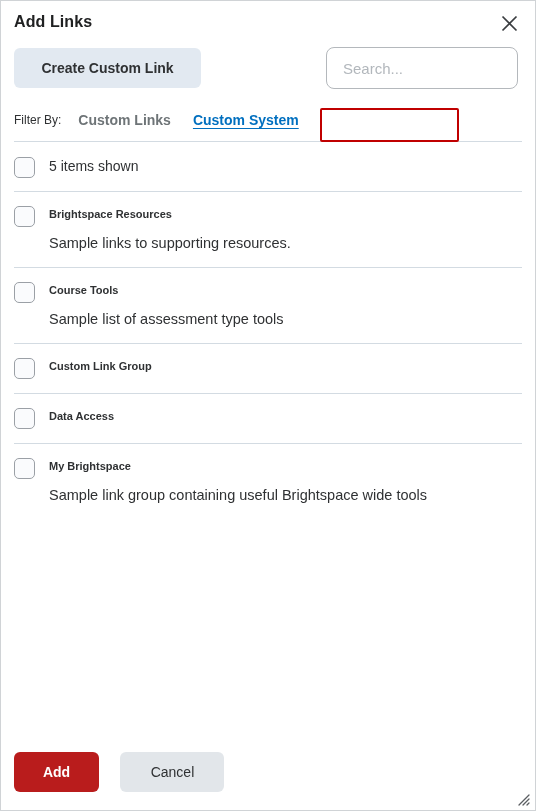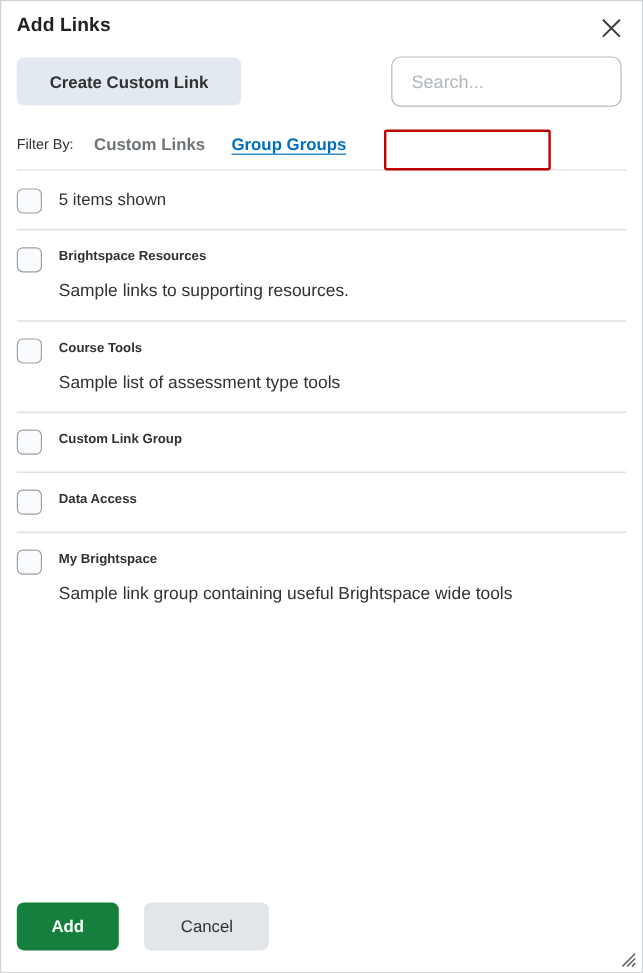--- a/index.html
+++ b/index.html
@@ -199,21 +199,21 @@
     height: 40px;
     border: none;
     border-radius: 6px;
     font-family: "Liberation Sans", sans-serif;
     font-size: 14px;
     cursor: pointer;
     vertical-align: top;
   }
   .btn-primary {
     width: 85px;
-    background: #15803d;
+    background: #b91c1c;
     color: #ffffff;
     font-weight: 700;
   }
   .btn-secondary {
     width: 104px;
     background: #e2e6ea;
     color: #2f3133;
     margin-left: 17px;
   }
   .resize-grip {
@@ -245,21 +245,21 @@
 
     <div class="search-wrap">
       <input class="search-input" type="text" placeholder="Search..." style="">
 
     </div>
   </div>
 
   <div class="filter-row">
     <span class="filter-label">Filter By:</span>
     <button class="filter-tab">Custom Links</button>
-    <button class="filter-tab active">Group Groups</button>
+    <button class="filter-tab active">Custom System</button>
   </div>
   <div class="highlight-box"></div>
 
   <div class="list-area">
 
     <div class="list-divider"></div>
 
     <div class="list-row summary">
       <span class="cb"></span>
       <span class="summary-text">5 items shown</span>

